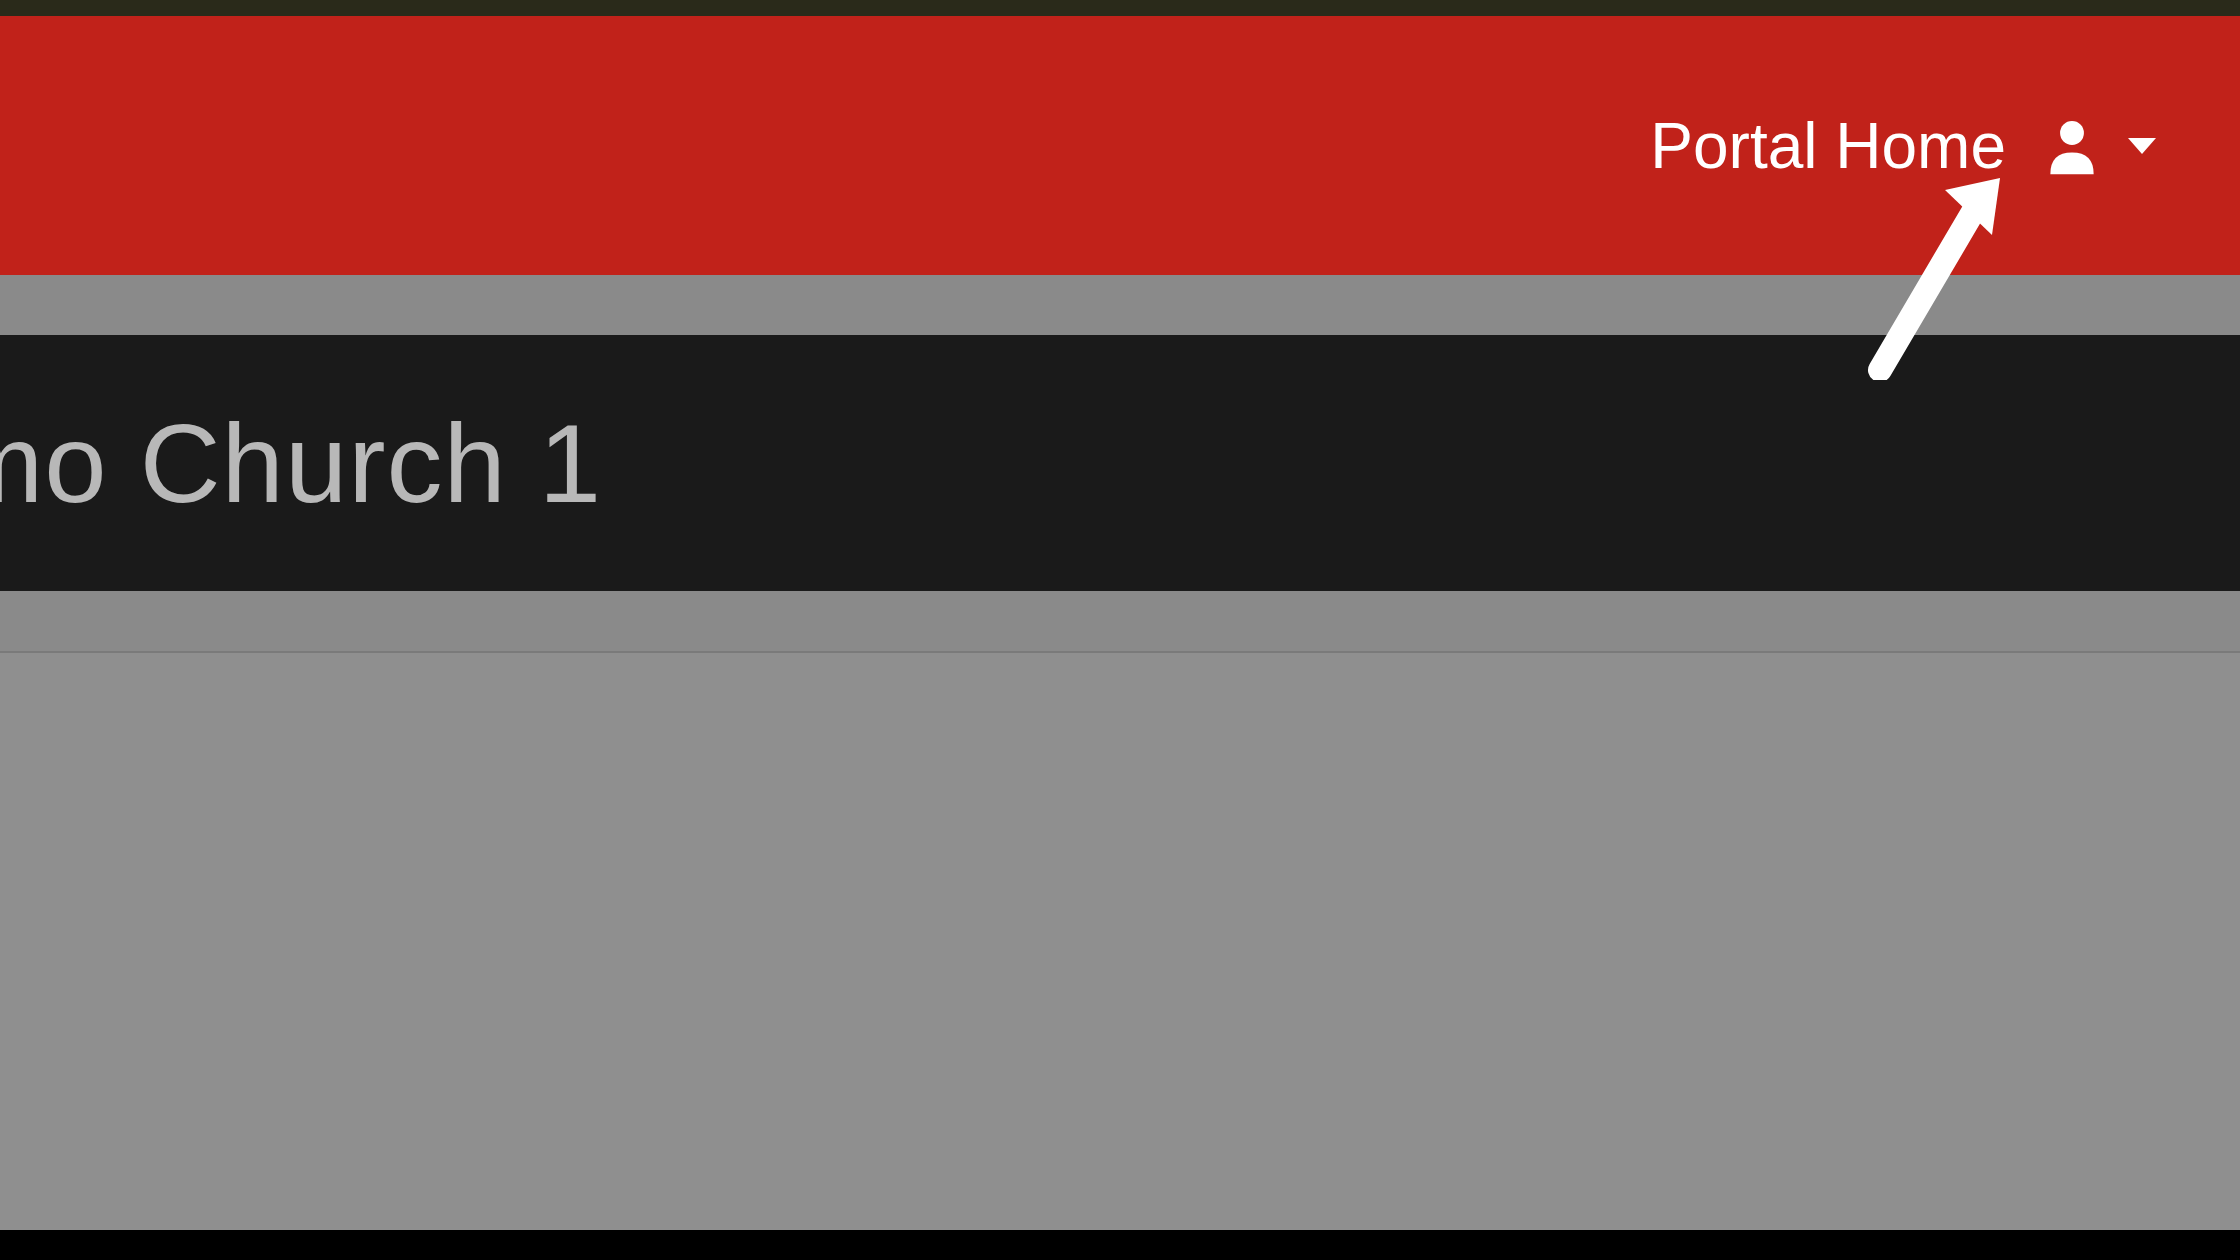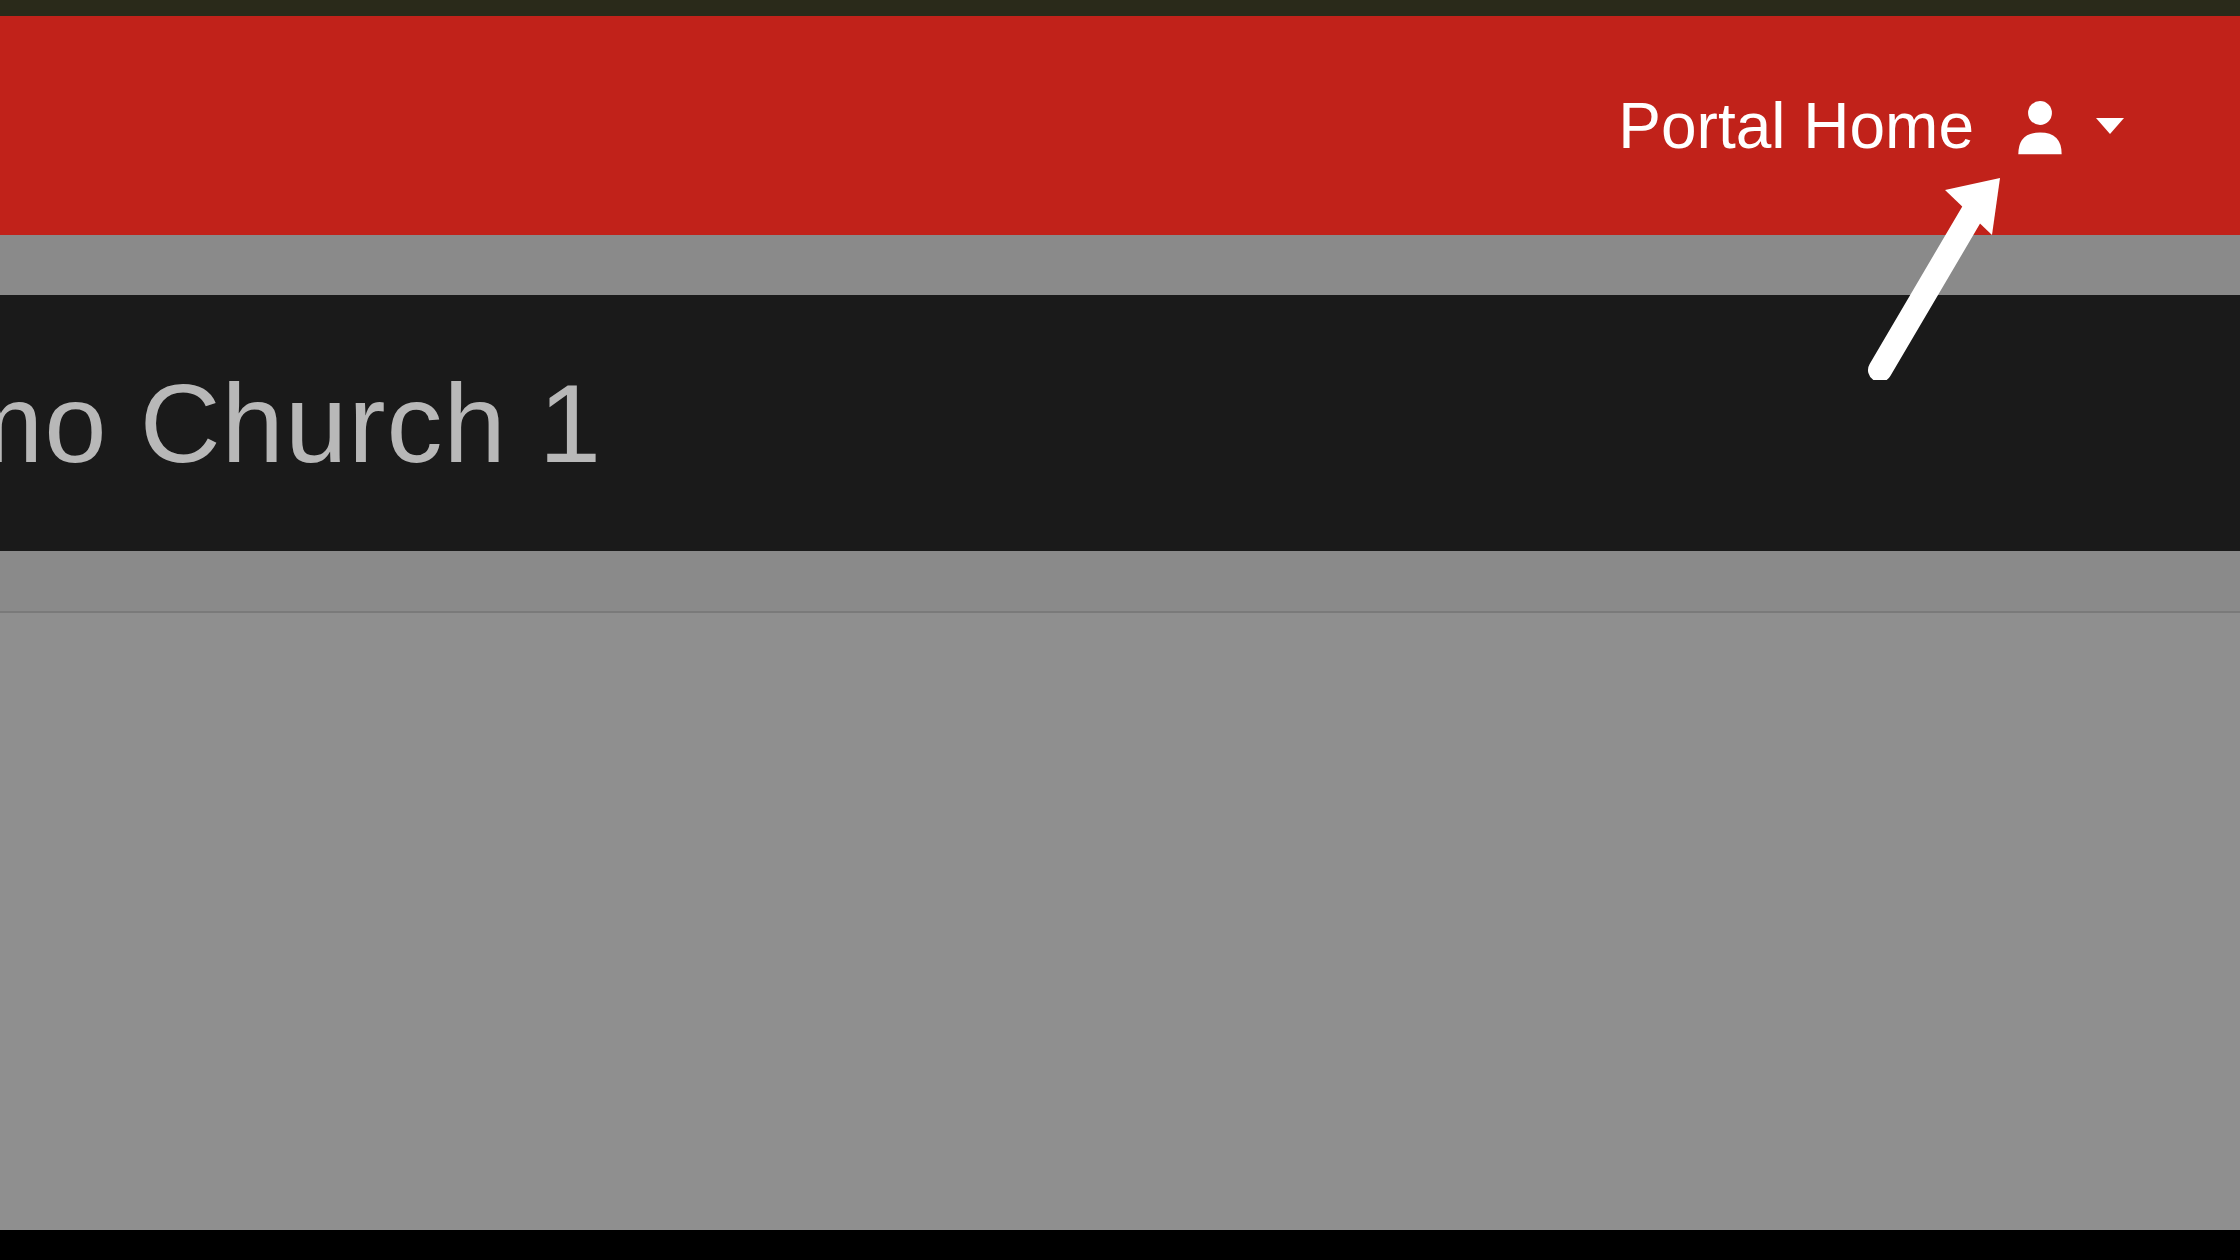--- a/index.html
+++ b/index.html
@@ -18,26 +18,26 @@
     }
     
     .top-border {
       width: 100%;
       height: 16px;
       background: #2a2a1a;
     }
     
     .red-header {
       width: 100%;
-      height: 219px;
+      height: 259px;
       background: #c1221a;
       display: flex;
       align-items: center;
       justify-content: flex-end;
-      padding-right: 116px;
+      padding-right: 84px;
       gap: 40px;
     }
     
     .portal-home-link {
       color: #ffffff;
       font-size: 64px;
       font-weight: 400;
       text-decoration: none;
       cursor: pointer;
     }

